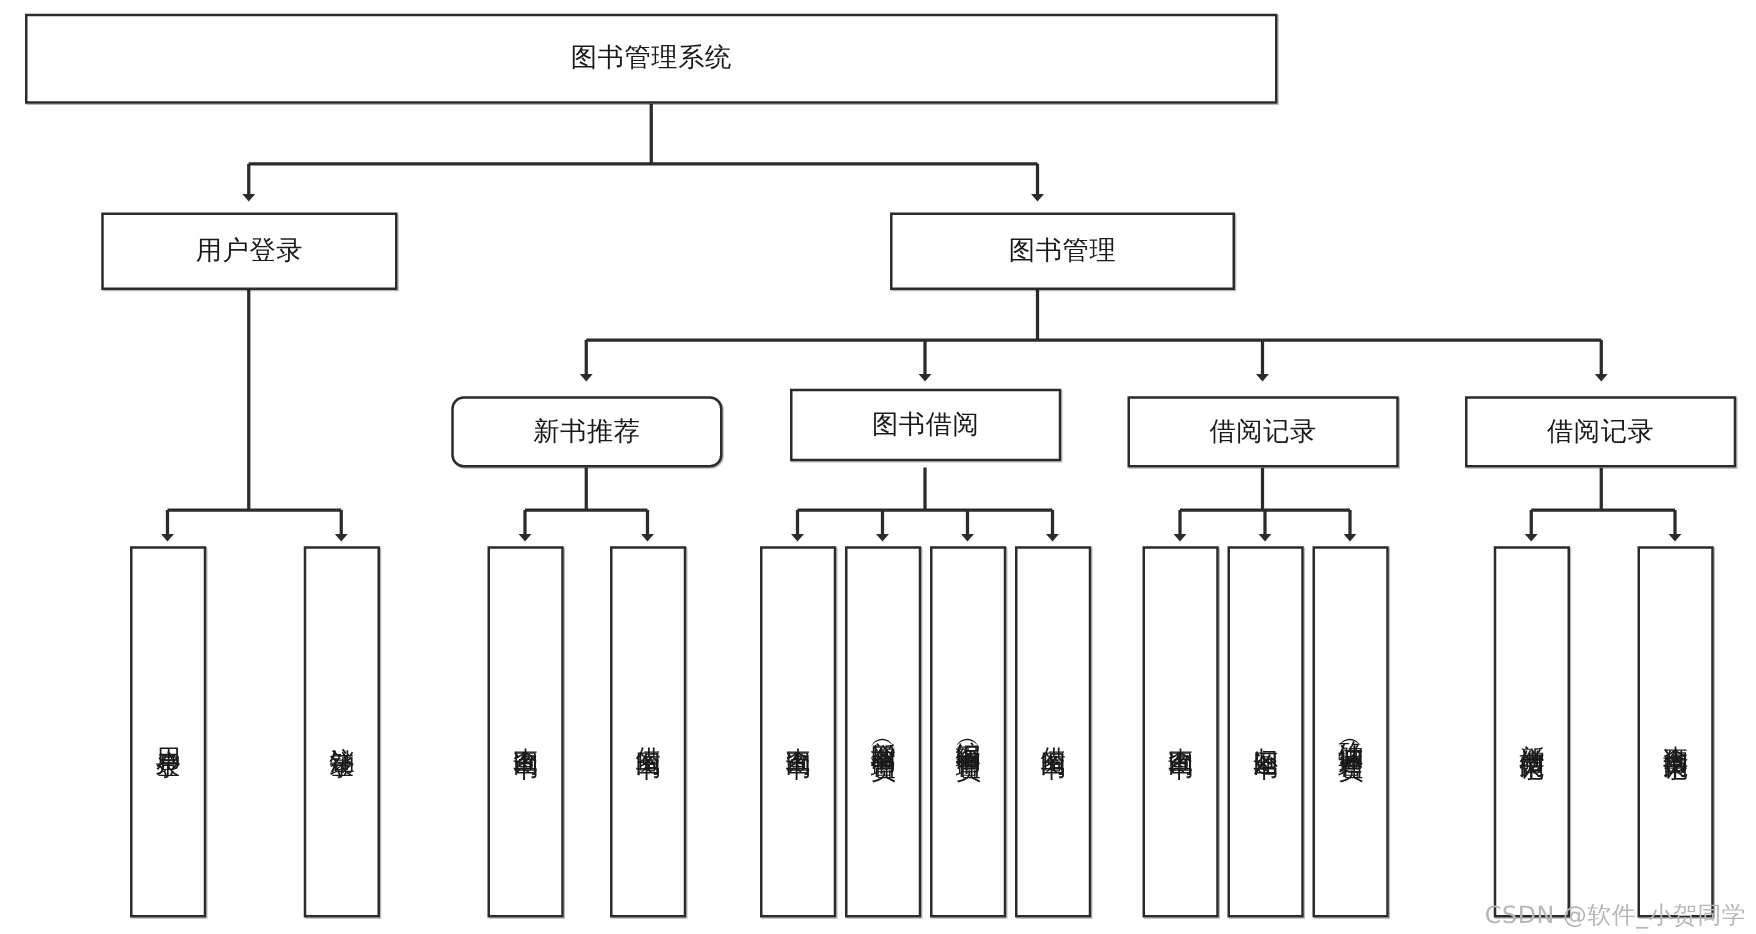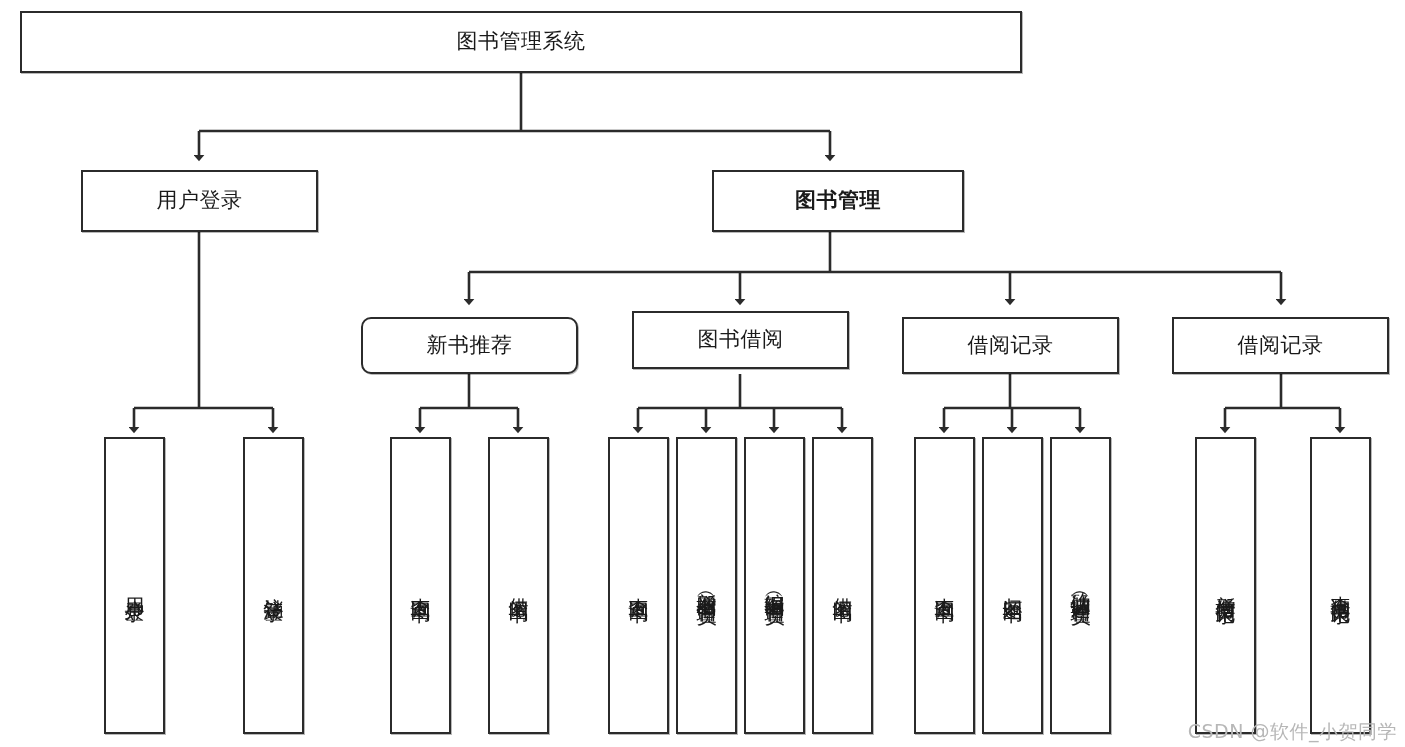--- a/index.html
+++ b/index.html
@@ -114,29 +114,29 @@
       <path d="M1012,408 L1012,430" marker-end="url(#arrowhead)"></path>
       <path d="M1080,408 L1080,430" marker-end="url(#arrowhead)"></path>
 
       <path d="M1281,374 L1281,408"></path>
       <path d="M1225,408 L1340,408"></path>
       <path d="M1225,408 L1225,430" marker-end="url(#arrowhead)"></path>
       <path d="M1340,408 L1340,430" marker-end="url(#arrowhead)"></path>
     </g>
   </svg>
 
-  <div class="node horizontal" style="left:20px; top:11px; width:1002px; height:62px;">
+  <div class="node horizontal" style="left:20px; top:11px; width:1002px; height:72px;">
     <span class="node-label">图书管理系统</span>
   </div>
 
   <div class="node horizontal" style="left:81px; top:170px; width:237px; height:62px;">
     <span class="node-label">用户登录</span>
   </div>
 
-  <div class="node horizontal" style="left:712px; top:170px; width:252px; height:62px;font-weight:bold;">
+  <div class="node horizontal" style="left:712px; top:170px; width:276px; height:62px;">
     <span class="node-label">图书管理</span>
   </div>
 
   <div class="node horizontal" style="left:361px; top:317px; width:217px; height:57px;border-radius:10px;">
     <span class="node-label">新书推荐</span>
   </div>
 
   <div class="node horizontal" style="left:632px; top:311px; width:217px; height:58px;">
     <span class="node-label">图书借阅</span>
   </div>

